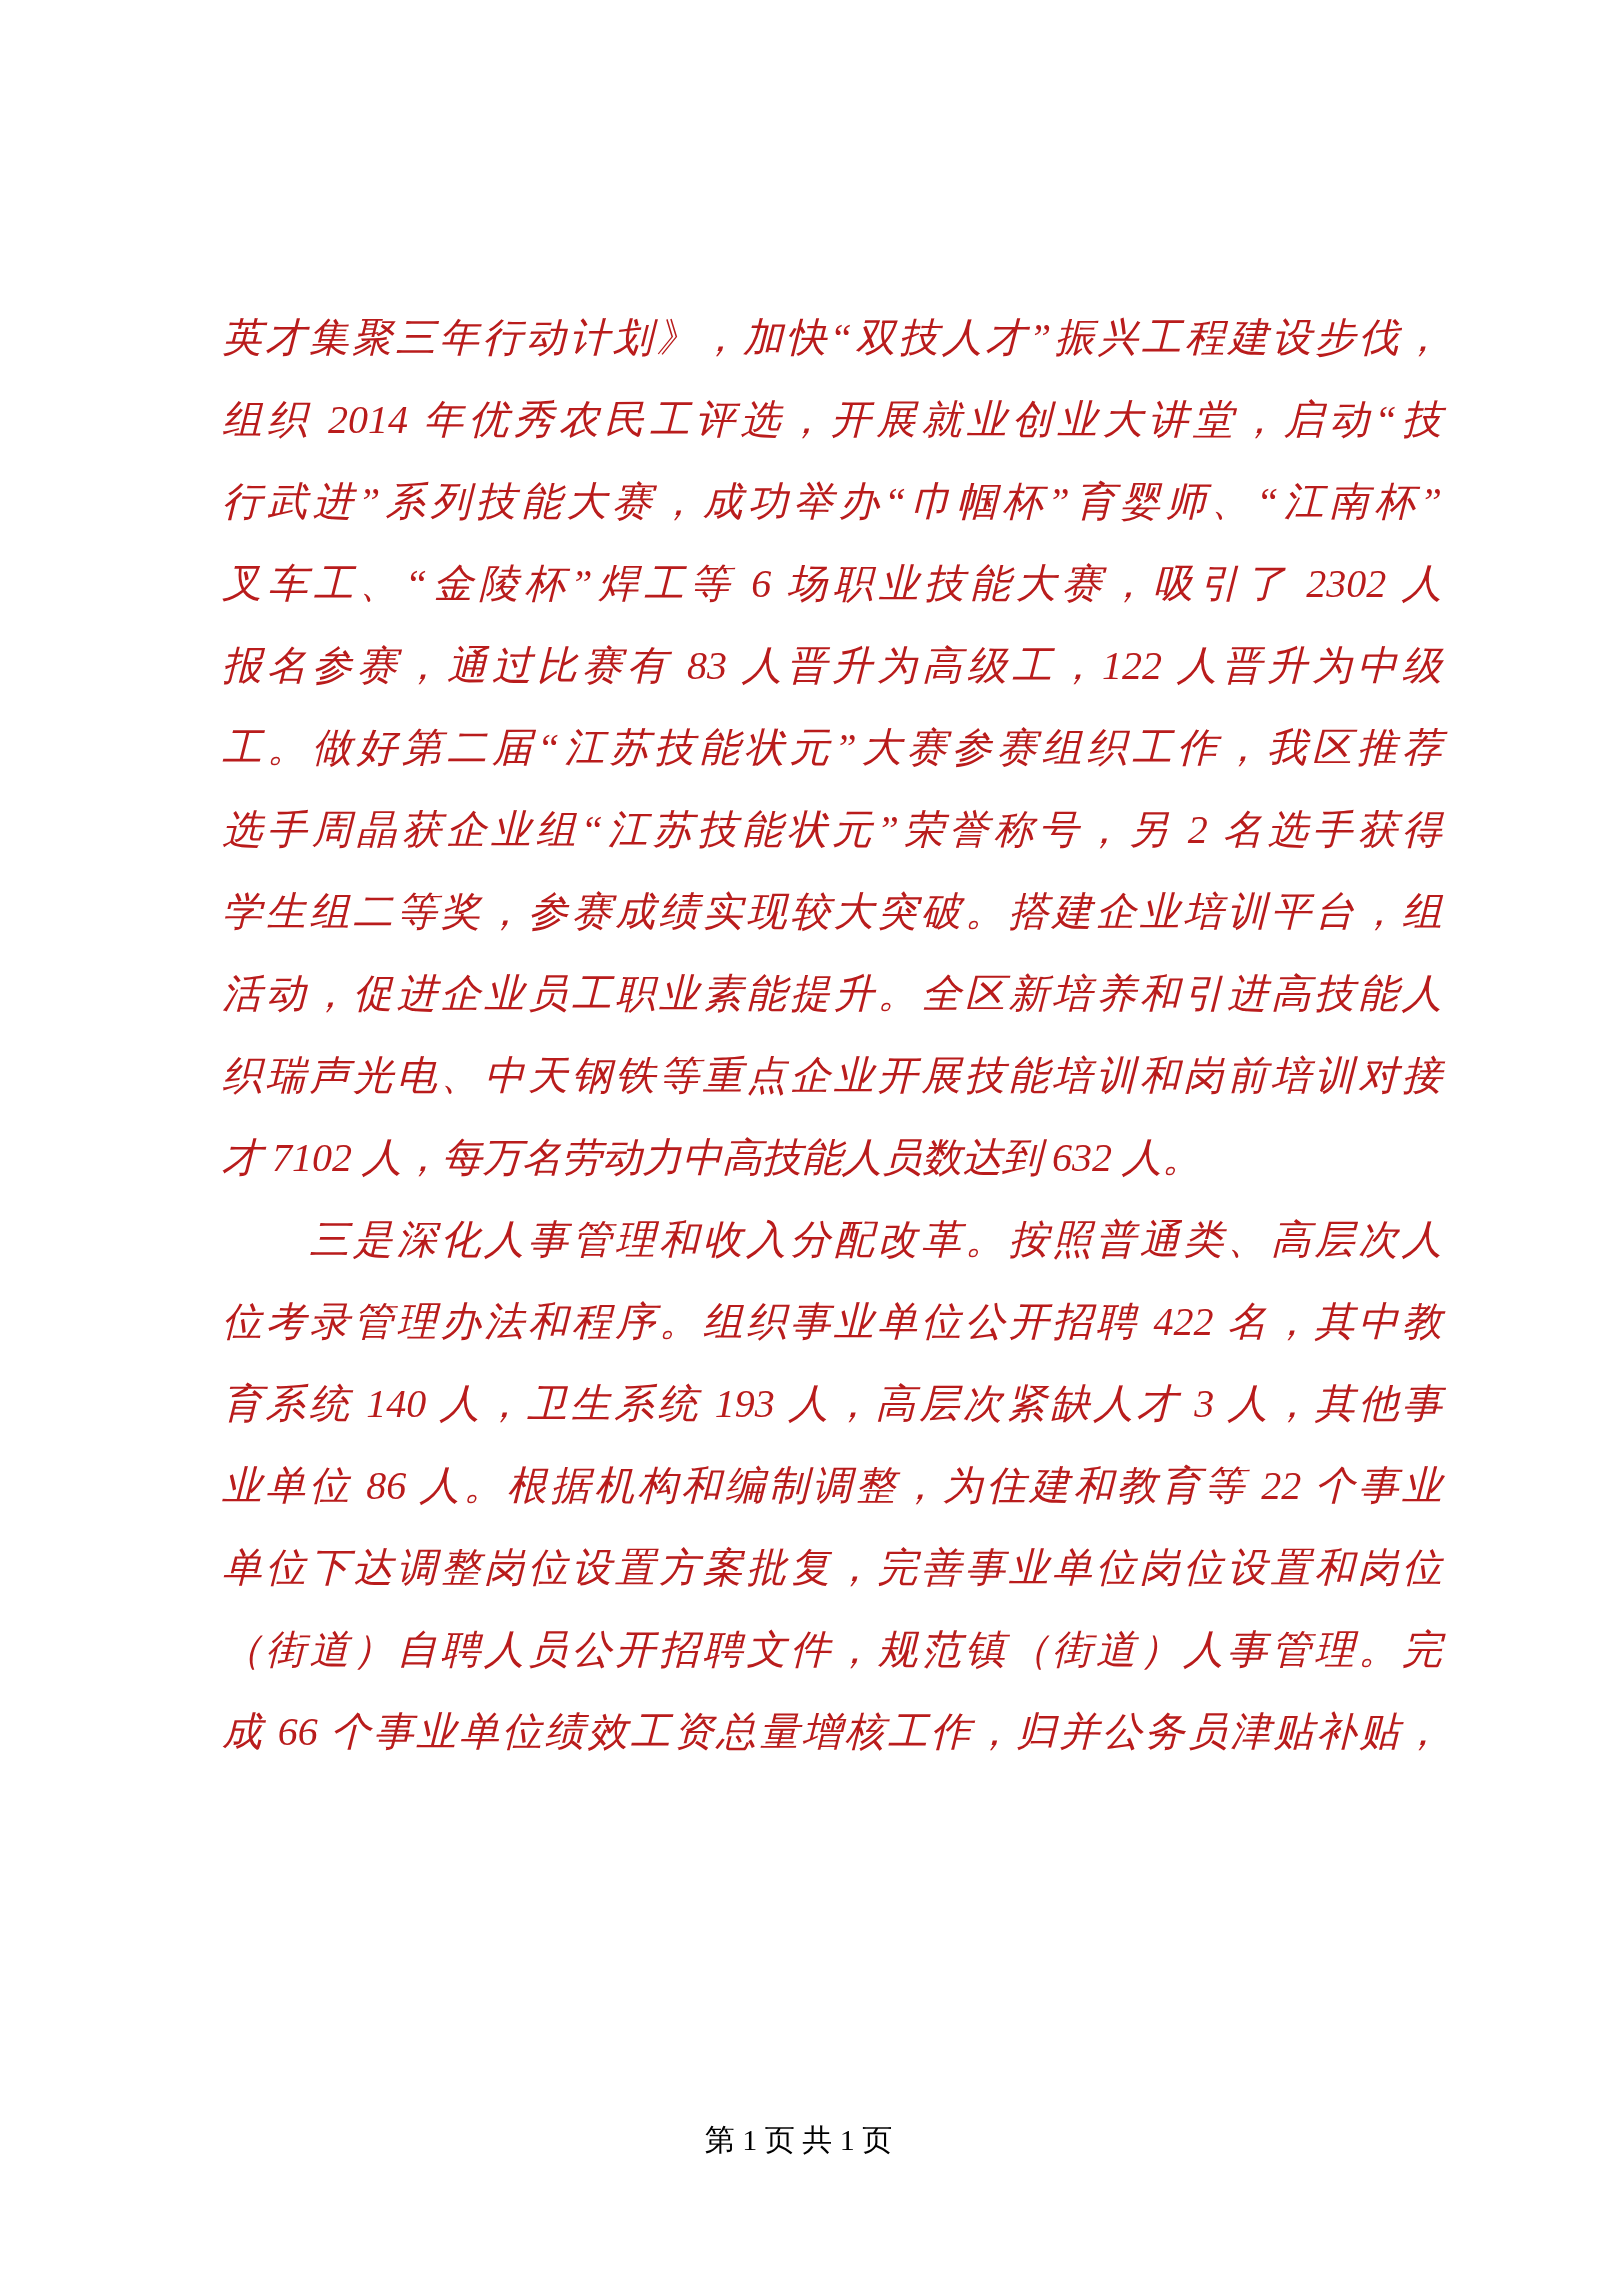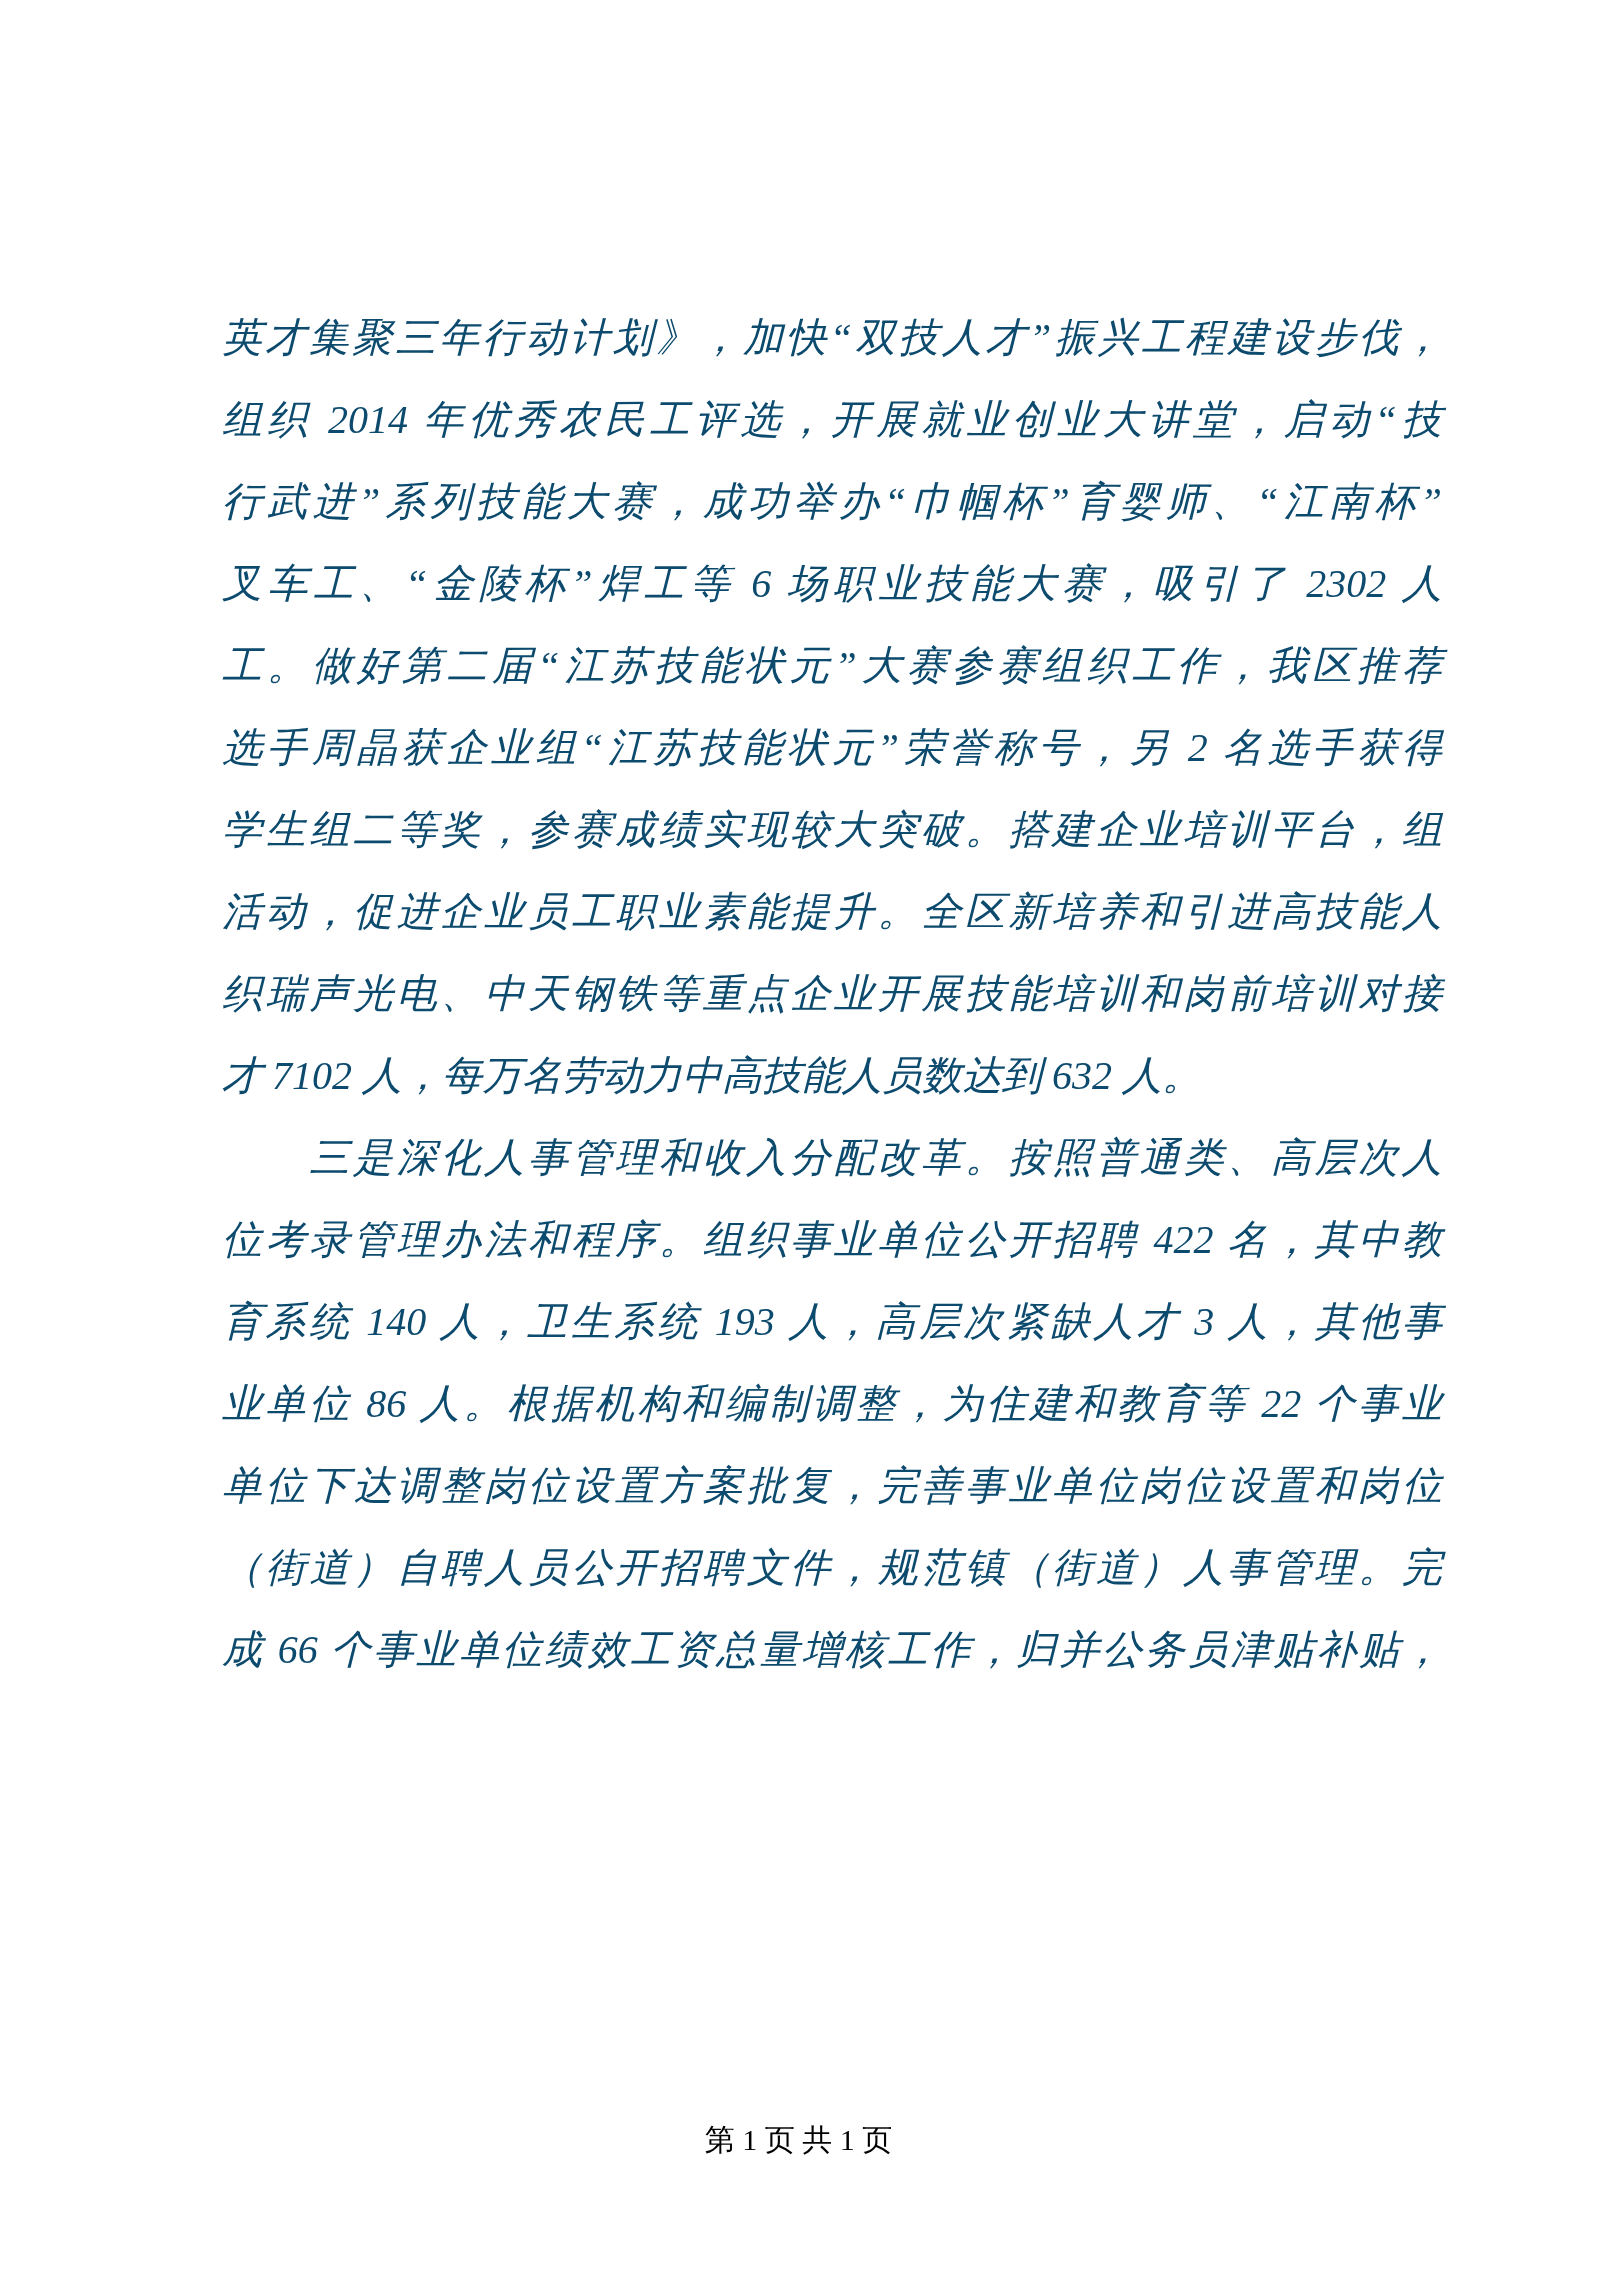--- a/index.html
+++ b/index.html
@@ -19,21 +19,21 @@
   }
   .body-text {
     position: absolute;
     left: 222px;
     top: 297px;
     width: 1220px;
     font-size: 40px;
     line-height: 82px;
     font-style: italic;
     font-synthesis: style;
-    color: #0c4a6e;
+    color: #b91c1c;
   }
   .line {
     width: 100%;
     text-align: justify;
     text-align-last: justify;
   }
   .line.natural {
     text-align: center;
     text-align-last: left;
   }
@@ -51,20 +51,21 @@
 </style>
 </head>
 <body>
 
 <div class="page">
   <div class="body-text">
       <div class="line">英才集聚三年行动计划》，加快“双技人才”振兴工程建设步伐，</div>
       <div class="line">组织 2014 年优秀农民工评选，开展就业创业大讲堂，启动“技</div>
       <div class="line">行武进”系列技能大赛，成功举办“巾帼杯”育婴师、“江南杯”</div>
       <div class="line">叉车工、“金陵杯”焊工等 6 场职业技能大赛，吸引了 2302 人</div>
+      <div class="line">报名参赛，通过比赛有 83 人晋升为高级工，122 人晋升为中级</div>
       <div class="line">工。做好第二届“江苏技能状元”大赛参赛组织工作，我区推荐</div>
       <div class="line">选手周晶获企业组“江苏技能状元”荣誉称号，另 2 名选手获得</div>
       <div class="line">学生组二等奖，参赛成绩实现较大突破。搭建企业培训平台，组</div>
       <div class="line">活动，促进企业员工职业素能提升。全区新培养和引进高技能人</div>
       <div class="line">织瑞声光电、中天钢铁等重点企业开展技能培训和岗前培训对接</div>
       <div class="line natural">才 7102 人，每万名劳动力中高技能人员数达到 632 人。</div>
       <div class="line">　　三是深化人事管理和收入分配改革。按照普通类、高层次人</div>
       <div class="line">位考录管理办法和程序。组织事业单位公开招聘 422 名，其中教</div>
       <div class="line">育系统 140 人，卫生系统 193 人，高层次紧缺人才 3 人，其他事</div>
       <div class="line">业单位 86 人。根据机构和编制调整，为住建和教育等 22 个事业</div>

